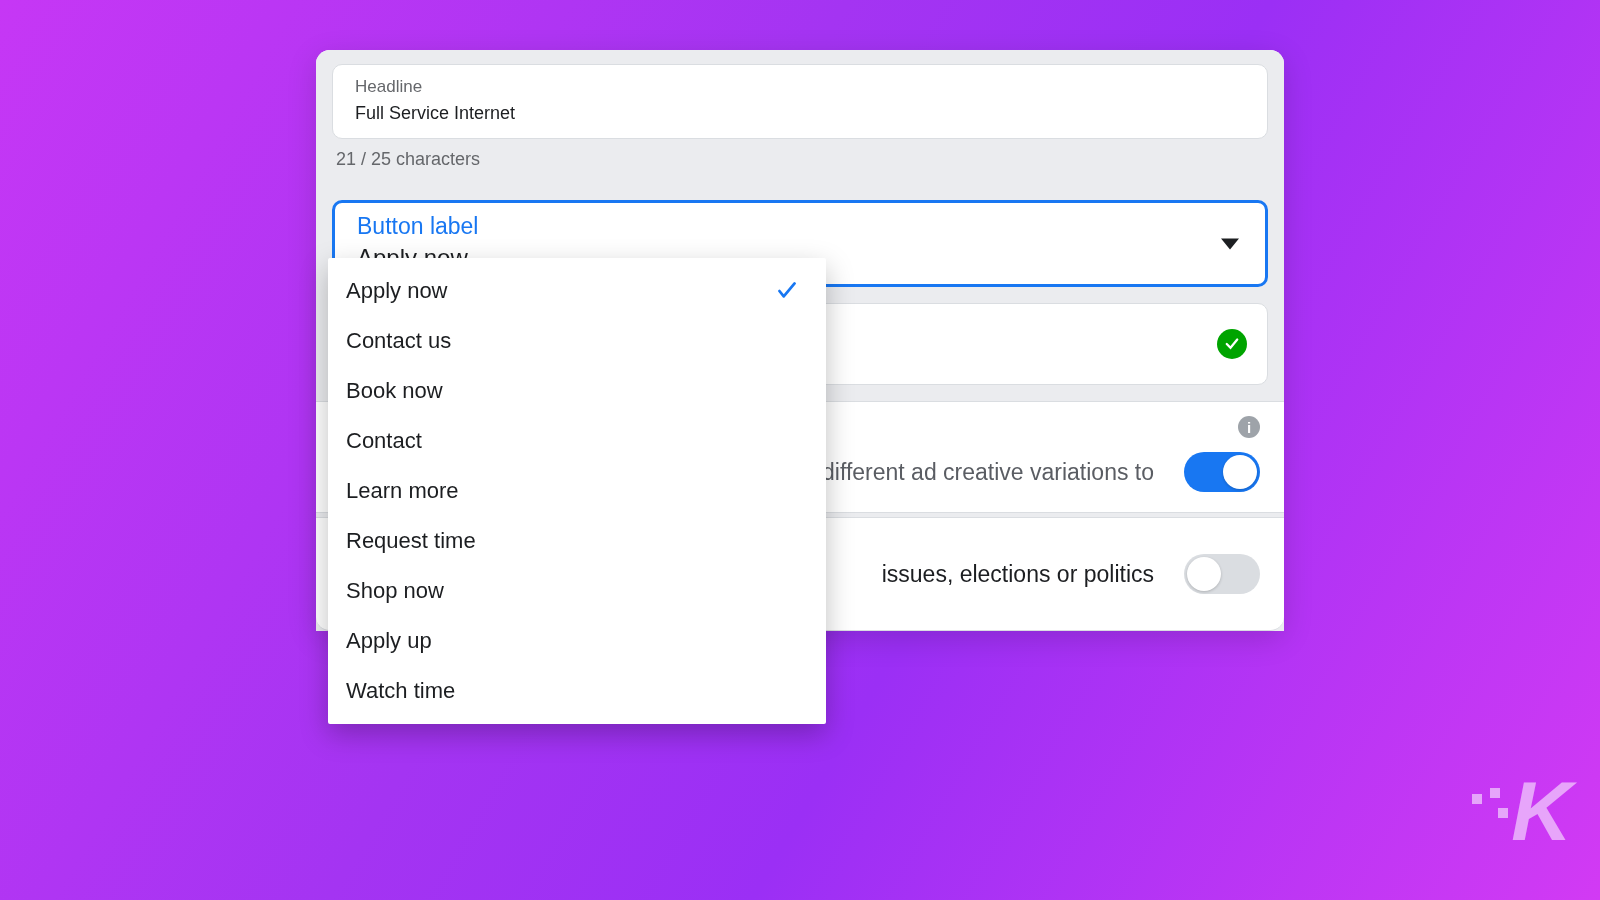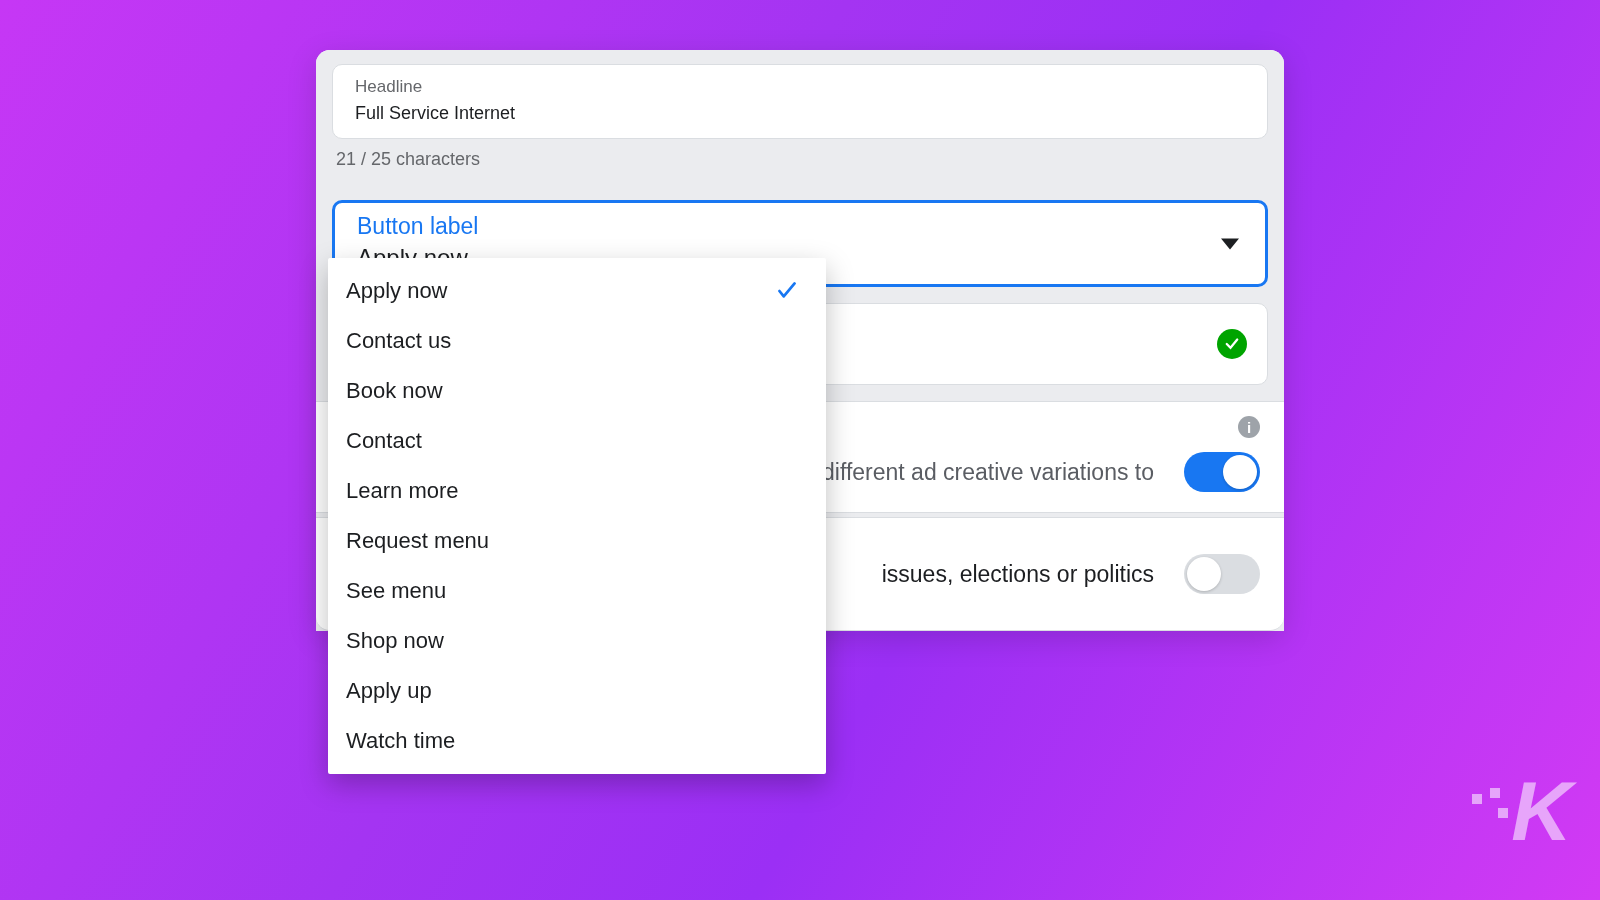--- a/index.html
+++ b/index.html
@@ -235,24 +235,21 @@
         <div class="dropdown-item">
           <span>Book now</span>
         </div>
         <div class="dropdown-item">
           <span>Contact</span>
         </div>
         <div class="dropdown-item">
           <span>Learn more</span>
         </div>
         <div class="dropdown-item">
-          <span>Request menu</span>
-        </div>
-        <div class="dropdown-item">
-          <span>See menu</span>
+          <span>Request time</span>
         </div>
         <div class="dropdown-item">
           <span>Shop now</span>
         </div>
         <div class="dropdown-item">
           <span>Apply up</span>
         </div>
         <div class="dropdown-item">
           <span>Watch time</span>
         </div>

